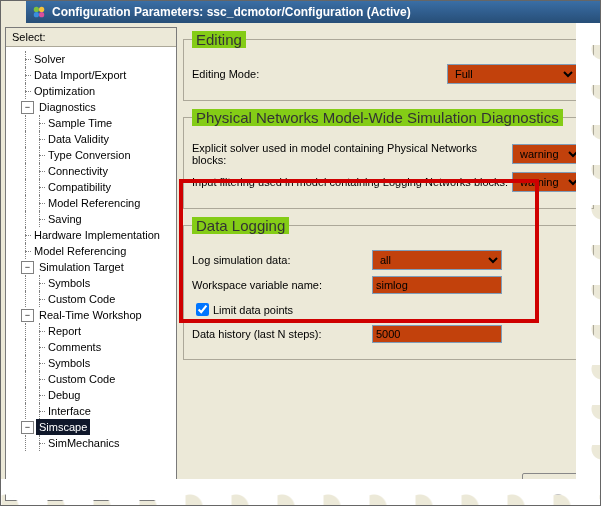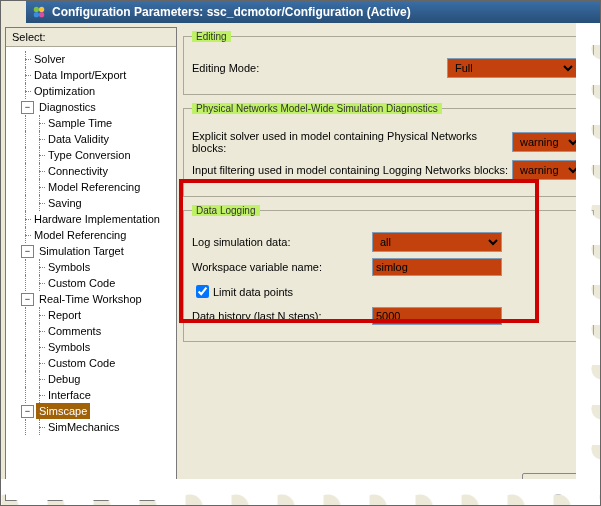--- a/index.html
+++ b/index.html
@@ -11,29 +11,29 @@
   
   .treepanel{width:172px;background:#fff;border:1px solid #7a7a7a;display:flex;flex-direction:column;box-sizing:border-box;}
   .treehdr{background:#ece9d8;border-bottom:1px solid #aca899;padding:3px 6px;font-size:11px;}
   .tree{flex:1;overflow:auto;padding:4px 0 4px 15px;line-height:16px;}
   .node{white-space:nowrap;display:flex;align-items:center;height:16px;padding-right:6px;}
   .node .twisty{width:11px;height:11px;border:1px solid #808080;display:inline-flex;align-items:center;justify-content:center;margin-right:2px;font-size:9px;line-height:9px;background:#fff;color:#000;cursor:pointer;user-select:none;flex-shrink:0;}
   .node .conn{width:10px;height:16px;position:relative;flex-shrink:0;}
   .node .conn::before{content:"";position:absolute;left:4px;top:0;bottom:0;border-left:1px dotted #808080;}
   .node .conn::after{content:"";position:absolute;left:4px;top:8px;width:6px;border-top:1px dotted #808080;}
   .node .lbl{padding:0 3px;}
-  .node.selected .lbl{background:#a16207;color:#fff;}
+  .node.selected .lbl{background:#0f172a;color:#fff;}
   
   .sp{width:14px;height:16px;position:relative;flex-shrink:0;}
   .sp.line::before{content:"";position:absolute;left:4px;top:0;bottom:0;border-left:1px dotted #808080;}
 
   
   .form{flex:1;position:relative;}
   fieldset{border:1px solid #aca899;margin:4px 2px 8px 2px;padding:10px 8px 10px 8px;}
-  legend{padding:0 4px;font-size:10px;color:#333;background:#bef264;}
+  legend{padding:0 4px;font-size:15px;color:#333;background:#84cc16;}
   .row{display:flex;align-items:center;margin:6px 0;}
   .row .label{flex:0 0 255px;}
   .row .field{flex:0 0 auto;}
   input[type=text],select{font-family:inherit;font-size:11px;border:1px solid #7f9db9;background:#c2410c;padding:1px 3px;height:18px;box-sizing:border-box;}
   select{height:20px;}
   .w130{width:130px;}
   .w70{width:70px;}
   .chk{margin-right:4px;vertical-align:middle;}
   
   .hlbox{position:absolute;border:4px solid #cf0000;pointer-events:none;left:-2px;width:352px;top:152px;height:136px;}
@@ -100,20 +100,25 @@
             <span class="lbl">Type Conversion</span>
           </div>
           <div class="node">
             <span class="sp line"></span>
             <span class="conn"></span>
             <span class="lbl">Connectivity</span>
           </div>
           <div class="node">
             <span class="sp line"></span>
             <span class="conn"></span>
+            <span class="lbl">Compatibility</span>
+          </div>
+          <div class="node">
+            <span class="sp line"></span>
+            <span class="conn"></span>
             <span class="lbl">Model Referencing</span>
           </div>
           <div class="node">
             <span class="sp line"></span>
             <span class="conn"></span>
             <span class="lbl">Saving</span>
           </div>
           <div class="node">
             <span class="conn"></span>
             <span class="lbl">Hardware Implementation</span>

